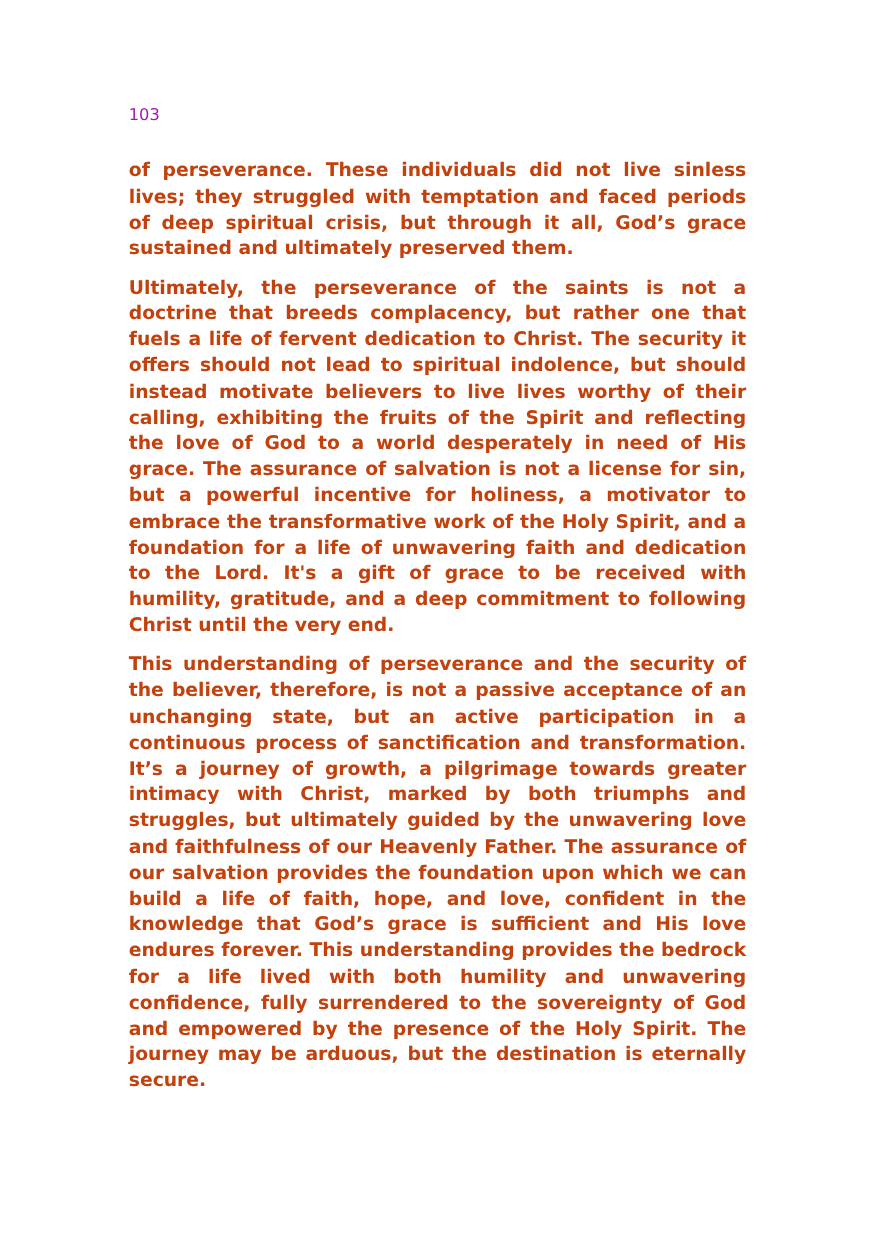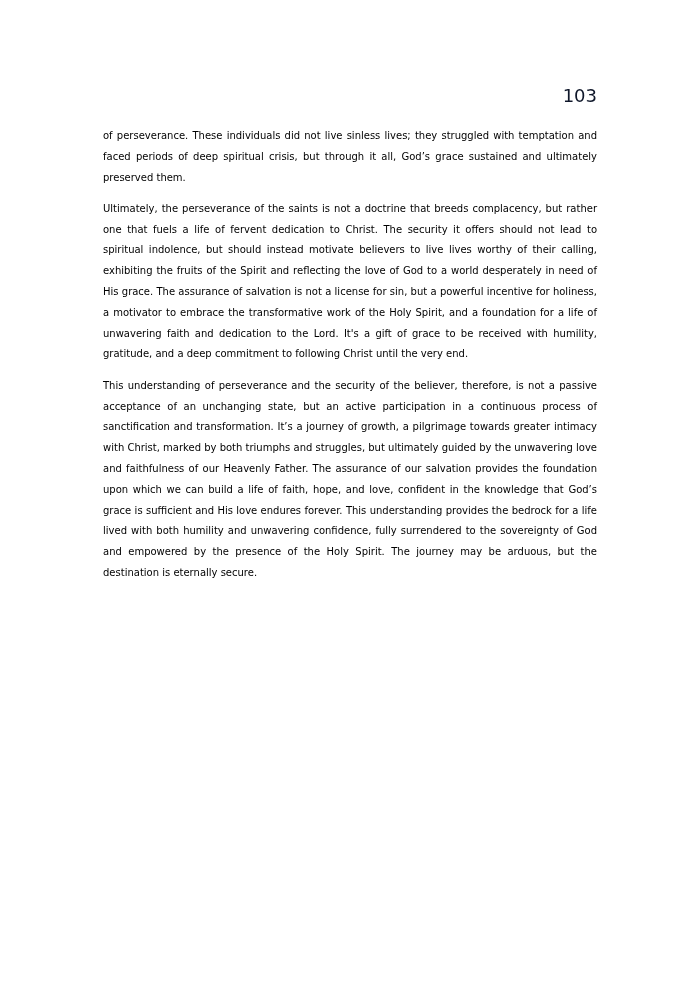--- a/index.html
+++ b/index.html
@@ -1,25 +1,24 @@
 <!DOCTYPE html>
 <html><head>
 <meta charset="utf-8">
 <style>
   html, body { margin: 0; padding: 0; background: #ffffff; }
   body { width: 699px; height: 992px; position: relative; overflow: hidden; }
   .page-number {
     position: absolute; top: 85px; left: 103px; width: 494px;
-    text-align: right;
-    font-family: "DejaVu Sans", sans-serif; font-size: 18px; color: #0f172a;
+    font-family: "DejaVu Sans", sans-serif; font-size: 13px; color: #a21caf;
   }
   .body-text {
     position: absolute; top: 126px; left: 103px; width: 494px;
-    font-family: "DejaVu Sans", sans-serif; font-size: 10px;
-    line-height: 20.8px; color: #000000;
+    font-family: "DejaVu Sans", sans-serif; font-size: 15px;
+    line-height: 20.8px; color: #c2410c; font-weight: bold;
   }
   .body-text p { margin: 0 0 10.5px 0; text-align: justify; text-align-last: left; }
 </style>
 </head>
 <body>
 
 <div class="page-number">103</div>
 
 <div class="body-text">
   <p>of perseverance. These individuals did not live sinless lives; they struggled with temptation and faced periods of deep spiritual crisis, but through it all, God’s grace sustained and ultimately preserved them.</p>

